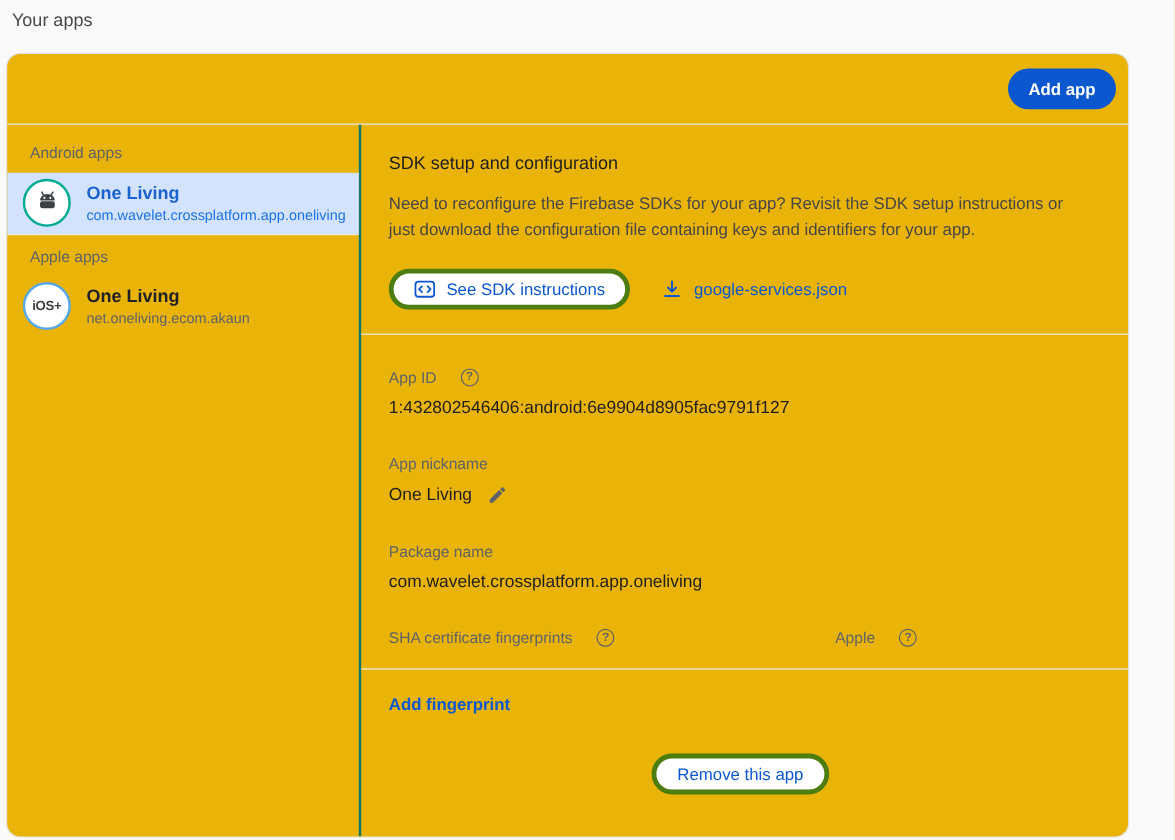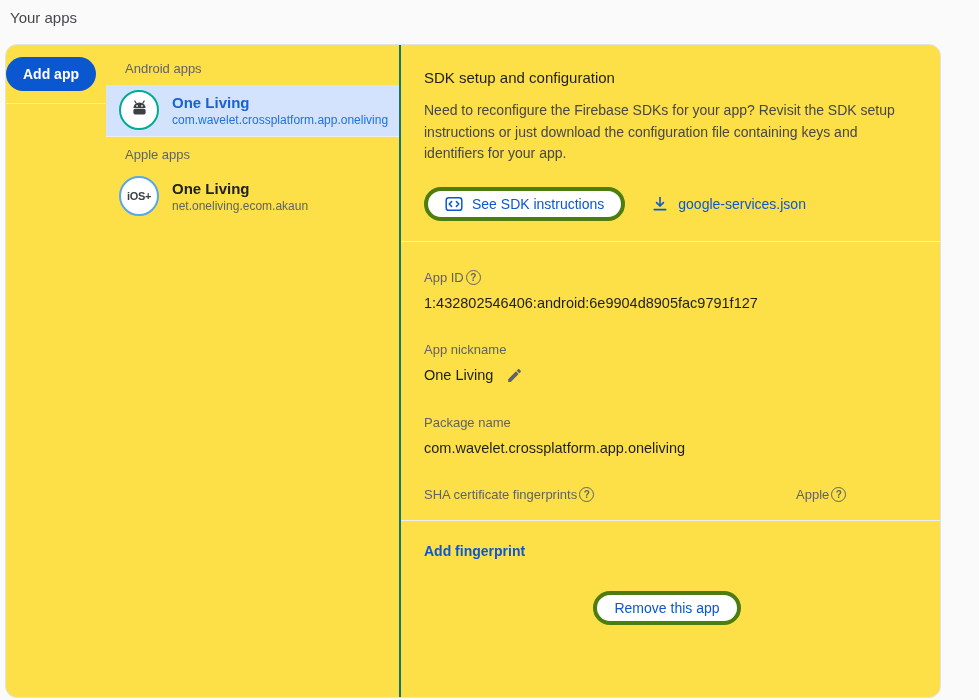--- a/index.html
+++ b/index.html
@@ -9,22 +9,22 @@
     background:#fafafa;
     font-family:"Liberation Sans", sans-serif;
     color:#1f1f1f; overflow:hidden;
   }
   .page-title {
     position:absolute; left:10px; top:9px;
     font-size:15px; color:#47484a;
   }
   .card {
     position:absolute; left:5px; top:44px; width:936px; height:654px;
-    background:#fde047; border:1px solid #e3e3e6; border-radius:12px;
-    display:flex; flex-direction:row; overflow:hidden;
+    background:#eab308; border:1px solid #e3e3e6; border-radius:12px;
+    display:flex; flex-direction:column; overflow:hidden;
   }
   .card-header {
     flex:none; height:59px; display:flex; align-items:center;
     justify-content:flex-end; padding-right:10px;
     border-bottom:1px solid #e7e8ea;
   }
   .add-app-btn {
     background:#0b57d0; color:#fff; border:none; cursor:pointer;
     height:34px; padding:0 17px; border-radius:17px;
     font-size:14px; font-weight:700; font-family:inherit;
@@ -64,21 +64,21 @@
     display:inline-flex; align-items:center; gap:9px; cursor:pointer;
     height:34px; padding:0 17px; border-radius:17px;
     background:#fff; border:4px solid #4d7c0f;
     color:#0b57d0; font-size:14px; font-weight:500; font-family:inherit;
   }
   .text-link {
     display:inline-flex; align-items:center; gap:9px; cursor:pointer;
     color:#0b57d0; font-size:14px; font-weight:500; text-decoration:none;
   }
   .details-section { padding:28px 30px 18px 23px; border-bottom:1px solid #eceded; }
-  .field-label { font-size:13px; color:#5f6368; display:flex; align-items:flex-start; gap:2px; }
+  .field-label { font-size:13px; color:#5f6368; display:flex; align-items:flex-start; gap:20px; }
   .field-value { margin-top:10px; font-size:14.5px; color:#1f1f1f; display:flex; align-items:center; gap:13px; }
   .field-block { margin-bottom:31px; }
   .help-icon {
     display:inline-flex; align-items:center; justify-content:center;
     width:15px; height:15px; border-radius:50%; border:1.4px solid #5f6368;
     font-size:10px; color:#5f6368; font-weight:700; cursor:pointer; flex:none;
   }
   .sha-row { display:flex; align-items:center; margin-top:8px; }
   .sha-left { width:372px; }
   .fingerprint-section { padding:21px 30px 0 23px; }

